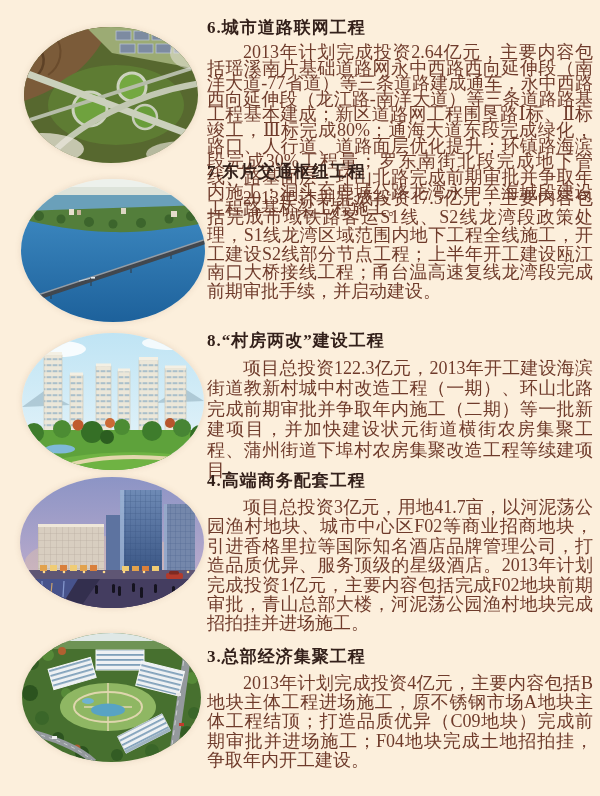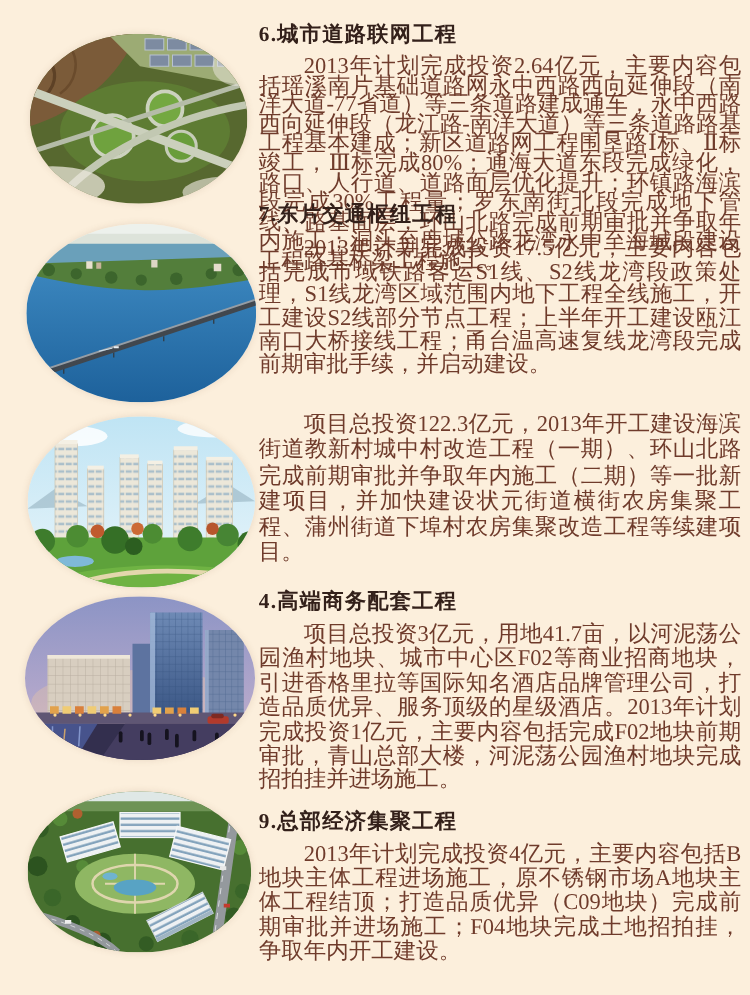--- a/index.html
+++ b/index.html
@@ -162,20 +162,21 @@
         <circle cx="88" cy="90" r="5" fill="#cc6a35"></circle>
       <circle cx="148" cy="90" r="5" fill="#b7552c"></circle>
       <circle cx="85" cy="104" r="7" fill="#2c5e20"></circle>
       <path d="M0,137 C40,118 130,114 182,126 L182,137 Z" fill="#6fb343"></path>
       <path d="M30,137 C70,122 120,120 182,130" stroke="#e3d7ad" stroke-width="4" fill="none"></path>
       <ellipse cx="38" cy="116" rx="15" ry="4.5" fill="#7fb9d8"></ellipse>
     </svg>
   </div>
 
   <div class="txt t3">
+    <h2>8.“村房两改”建设工程</h2>
     <p>项目总投资122.3亿元，2013年开工建设海滨街道教新村城中村改造工程（一期）、环山北路完成前期审批并争取年内施工（二期）等一批新建项目，并加快建设状元街道横街农房集聚工程、蒲州街道下埠村农房集聚改造工程等续建项目。</p>
   </div>
 
   <div class="photo p4">
     <svg viewBox="0 0 184 131" preserveAspectRatio="none">
       <defs>
         <linearGradient id="sk4" x1="0" y1="0" x2="0" y2="1">
           <stop offset="0" stop-color="#8c94c5"></stop>
             <stop offset="1" stop-color="#c9b2ce"></stop>
         </linearGradient>
@@ -302,17 +303,17 @@
         <rect x="97" y="92" width="50" height="19" fill="url(#win5)" stroke="#ccd3d8" stroke-width="0.8"></rect>
         <rect x="97" y="108" width="50" height="3" fill="#9fb4c2"></rect>
       </g>
       <rect x="154" y="60" width="5" height="3" fill="#e8e8e8"></rect>
       <rect x="157" y="90" width="5" height="3" fill="#c23b2c"></rect>
       <rect x="30" y="103" width="5" height="3" fill="#eeeeee"></rect>
     </svg>
   </div>
 
   <div class="txt t5">
-    <h2>9.总部经济集聚工程</h2>
+    <h2>3.总部经济集聚工程</h2>
     <p>2013年计划完成投资4亿元，主要内容包括B地块主体工程进场施工，原不锈钢市场A地块主体工程结顶；打造品质优异（C09地块）完成前期审批并进场施工；F04地块完成土地招拍挂，争取年内开工建设。</p>
   </div>
 
 </div>
 
 </body></html>

